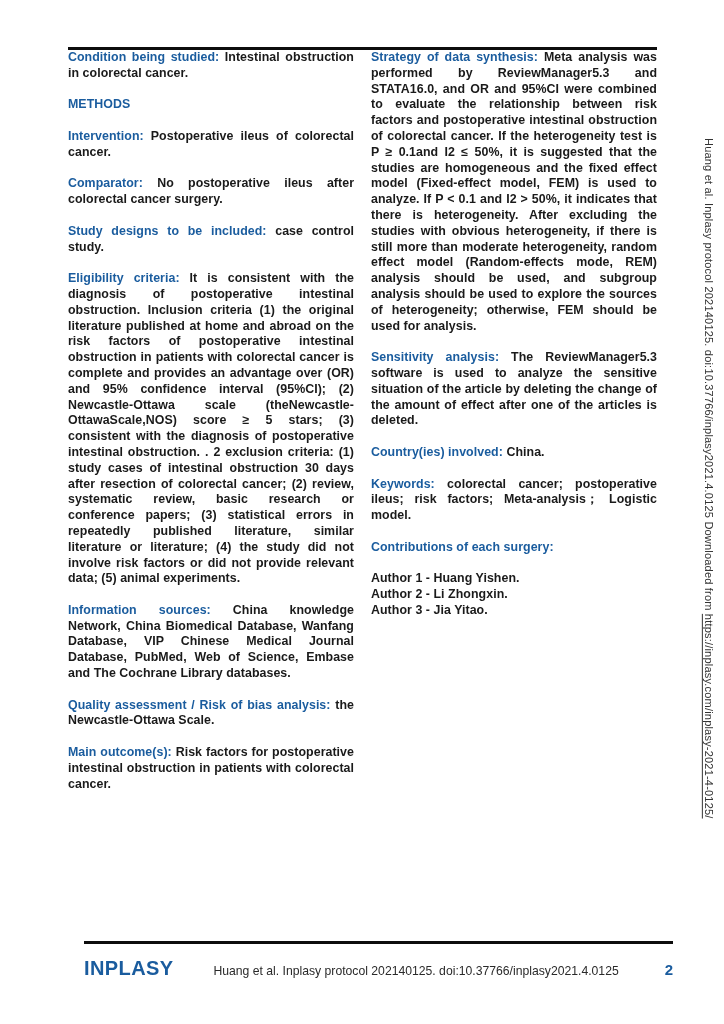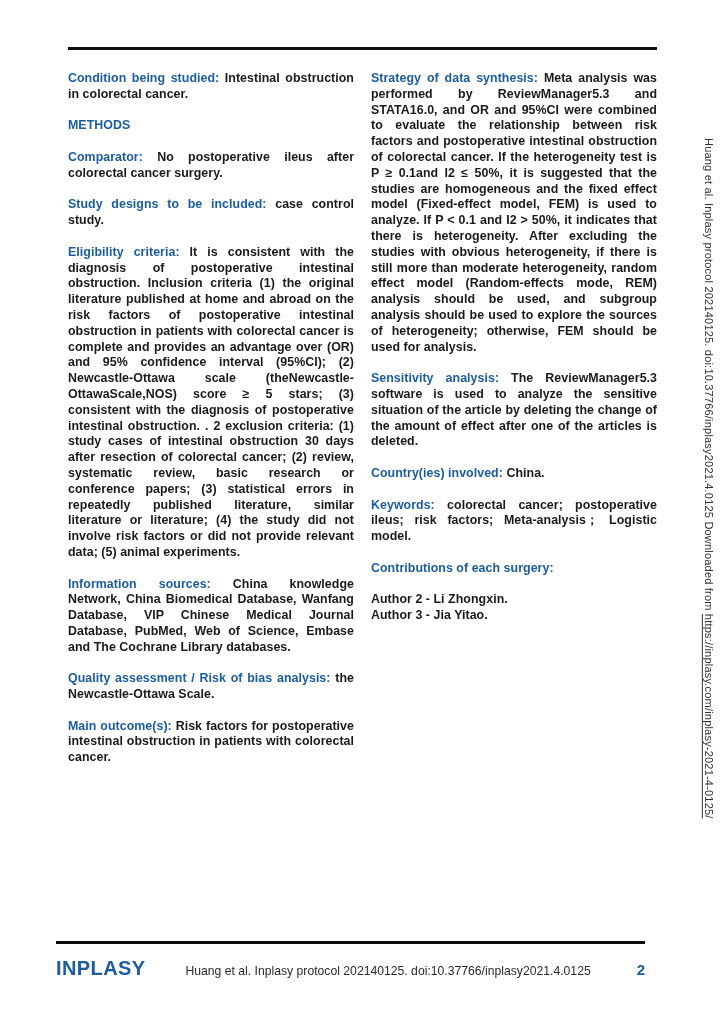--- a/index.html
+++ b/index.html
@@ -12,37 +12,36 @@
   }
   .content {
     position: absolute;
     left: 68px; top: 47px;
     width: 589px;
   }
   .rule-top { height: 3px; background: #0d0d0d; }
   .columns {
     display: flex;
     gap: 17px;
-    margin-top: 21px;
   }
   .col {
     flex: 1;
     text-align: justify;
     font-size: 12.4px;
     font-weight: 700;
     line-height: 15.8px;
     color: #1a1a1a;
     letter-spacing: 0.05px;
   }
   .col p { margin: 0 0 15.8px 0; }
   .h { color: #1a5c9e; }
   .h-block { display: block; color: #1a5c9e; }
   .footer {
     position: absolute;
-    left: 56px; top: 941px;
+    left: 84px; top: 941px;
     width: 589px;
   }
   .rule-bottom { height: 2.5px; background: #0d0d0d; }
   .footer-row {
     display: flex;
     align-items: baseline;
     margin-top: 13px;
   }
   .logo {
     color: #1a5c9e;
@@ -80,36 +79,38 @@
 <body>
 
 <div class="content">
   <div class="rule-top"></div>
 
   <div class="columns">
 
     <div class="col">
       <p><span class="h">Condition being studied:</span><span> Intestinal obstruction in colorectal cancer.</span></p>
       <p><span class="h">METHODS</span></p>
+      <p><span class="h">Intervention:</span><span> Postoperative ileus of colorectal cancer.</span></p>
       <p><span class="h">Comparator:</span><span> No postoperative ileus after colorectal cancer surgery.</span></p>
       <p><span class="h">Study designs to be included:</span><span> case control study.</span></p>
       <p><span class="h">Eligibility criteria:</span><span> It is consistent with the diagnosis of postoperative intestinal obstruction. Inclusion criteria (1) the original literature published at home and abroad on the risk factors of postoperative intestinal obstruction in patients with colorectal cancer is complete and provides an advantage over (OR) and 95% confidence interval (95%CI); (2) Newcastle-Ottawa scale (theNewcastle-OttawaScale,NOS) score ≥ 5 stars; (3) consistent with the diagnosis of postoperative intestinal obstruction. . 2 exclusion criteria: (1) study cases of intestinal obstruction 30 days after resection of colorectal cancer; (2) review, systematic review, basic research or conference papers; (3) statistical errors in repeatedly published literature, similar literature or literature; (4) the study did not involve risk factors or did not provide relevant data; (5) animal experiments.</span></p>
       <p><span class="h">Information sources:</span><span> China knowledge Network, China Biomedical Database, Wanfang Database, VIP Chinese Medical Journal Database, PubMed, Web of Science, Embase and The Cochrane Library databases.</span></p>
       <p><span class="h">Quality assessment / Risk of bias analysis:</span><span> the Newcastle-Ottawa Scale.</span></p>
       <p><span class="h">Main outcome(s):</span><span> Risk factors for postoperative intestinal obstruction in patients with colorectal cancer.</span></p>
     </div>
 
     <div class="col">
       <p><span class="h">Strategy of data synthesis:</span><span> Meta analysis was performed by ReviewManager5.3 and STATA16.0, and OR and 95%CI were combined to evaluate the relationship between risk factors and postoperative intestinal obstruction of colorectal cancer. If the heterogeneity test is P ≥ 0.1and I2 ≤ 50%, it is suggested that the studies are homogeneous and the fixed effect model (Fixed-effect model, FEM) is used to analyze. If P &lt; 0.1 and I2 &gt; 50%, it indicates that there is heterogeneity. After excluding the studies with obvious heterogeneity, if there is still more than moderate heterogeneity, random effect model (Random-effects mode, REM) analysis should be used, and subgroup analysis should be used to explore the sources of heterogeneity; otherwise, FEM should be used for analysis.</span></p>
       <p><span class="h">Sensitivity analysis:</span><span> The ReviewManager5.3 software is used to analyze the sensitive situation of the article by deleting the change of the amount of effect after one of the articles is deleted.</span></p>
       <p><span class="h">Country(ies) involved:</span><span> China.</span></p>
       <p><span class="h">Keywords:</span><span> colorectal cancer; postoperative ileus; risk factors; Meta-analysis； Logistic model.</span></p>
       <p class="authors">
         <span class="h-block">Contributions of each surgery:</span>
         </p>
+        <div>Author 1 - Huang Yishen.</div>
         <div>Author 2 - Li Zhongxin.</div>
         <div>Author 3 - Jia Yitao.</div>
       <p></p>
     </div>
 
   </div>
 </div>
 
 <div class="footer">
   <div class="rule-bottom"></div>

